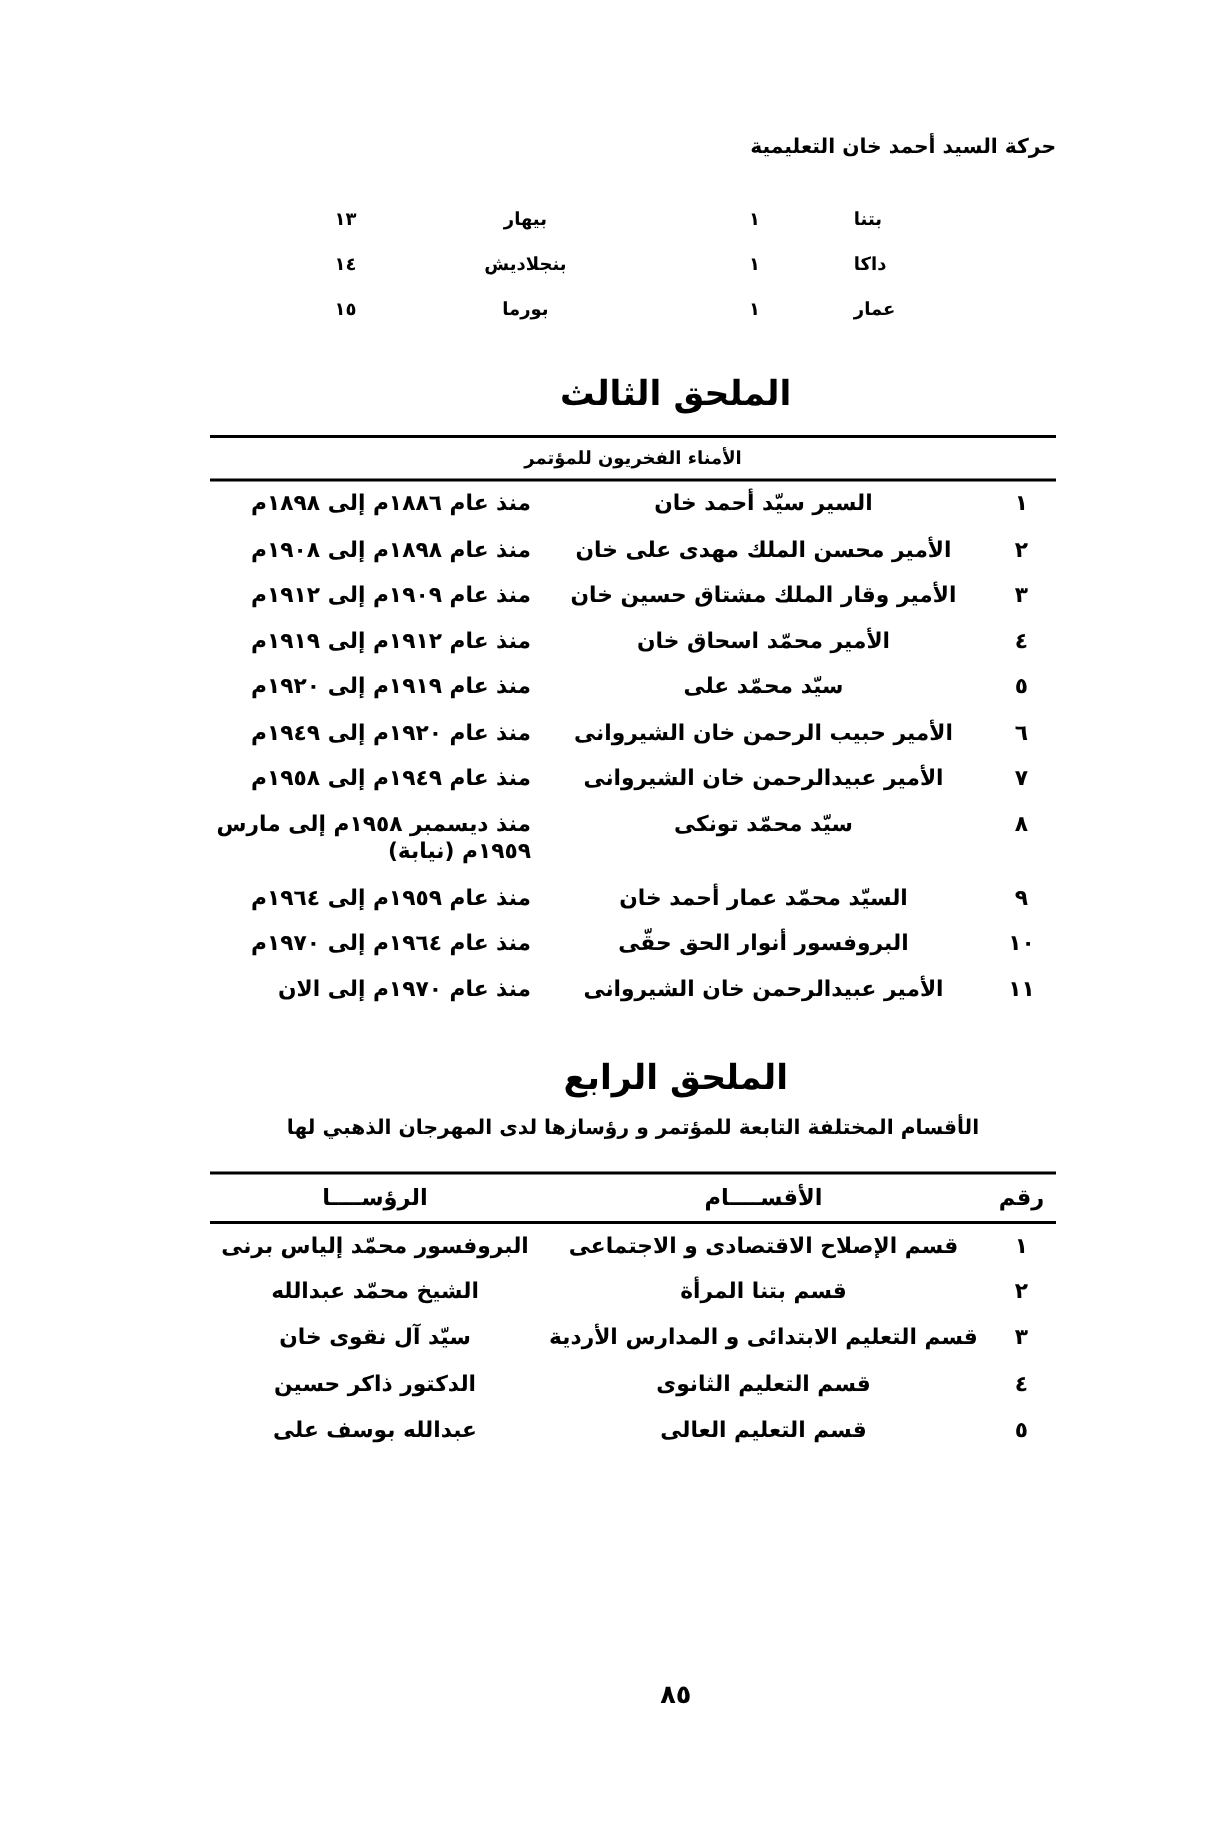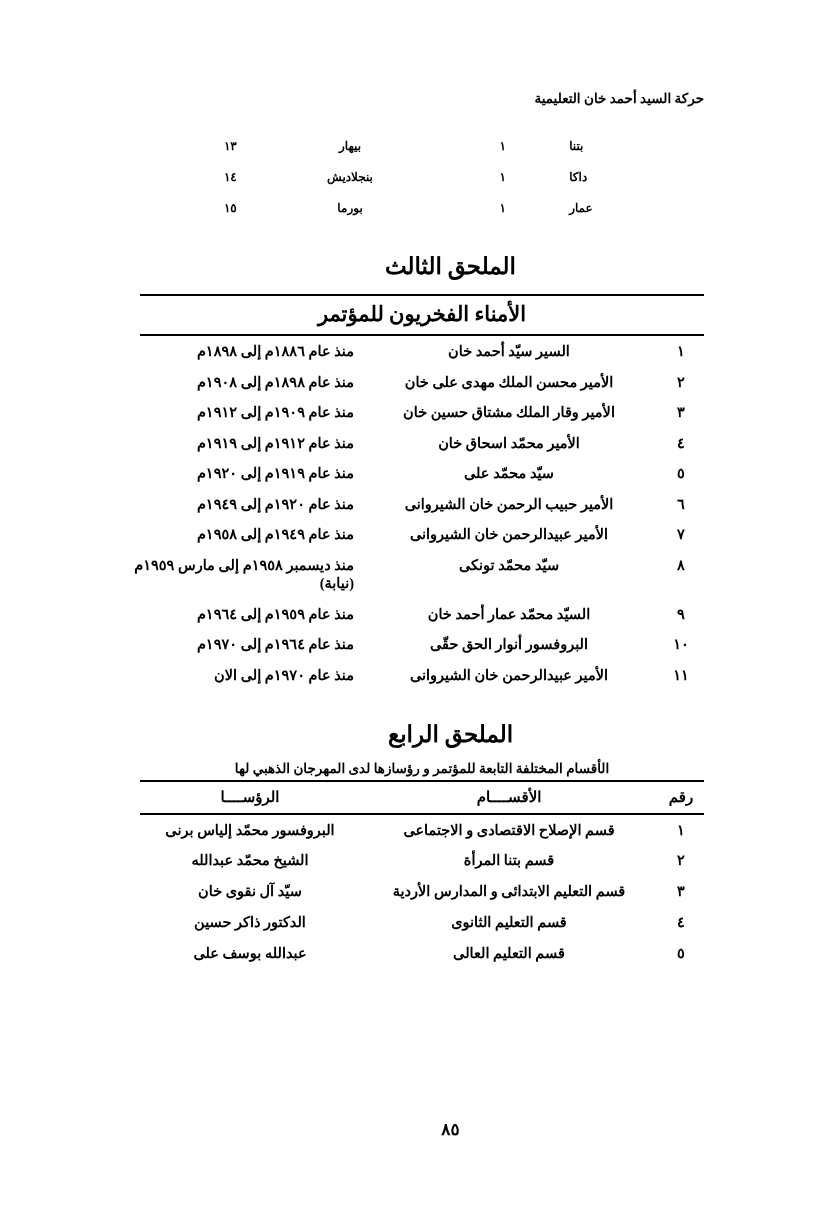--- a/index.html
+++ b/index.html
@@ -14,21 +14,20 @@
     font-family: "DejaVu Sans", "Liberation Sans", sans-serif;
     color: #000000;
     overflow: hidden;
   }
 
   .page {
     position: absolute;
     inset: 0;
     width: 731px;
     height: 1232px;
-    font-family: Liberation Serif, serif;
   }
 
   
   .running-header {
     position: absolute;
     top: 90px;
     right: 112px;
     left: 112px;
     text-align: right;
     font-size: 13.5px;
@@ -86,32 +85,32 @@
   }
   .rule {
     height: 0;
     border-top: 2.4px solid #000;
     width: 100%;
   }
   .rule.thin { border-top-width: 2px; }
 
   .caption-band {
     text-align: center;
-    font-size: 21px;
+    font-size: 12px;
     font-weight: bold;
     padding: 6px 0 7px 0;
     direction: rtl;
   }
 
   .subtitle {
     text-align: center;
     font-size: 13.5px;
     font-weight: bold;
     direction: rtl;
-    padding: 0 0 3px 0;
+    padding: 0 0 21px 0;
     letter-spacing: -0.1px;
   }
 
   table.data {
     width: 100%;
     border-collapse: collapse;
     direction: rtl;
     table-layout: fixed;
   }
   table.data td, table.data th {

